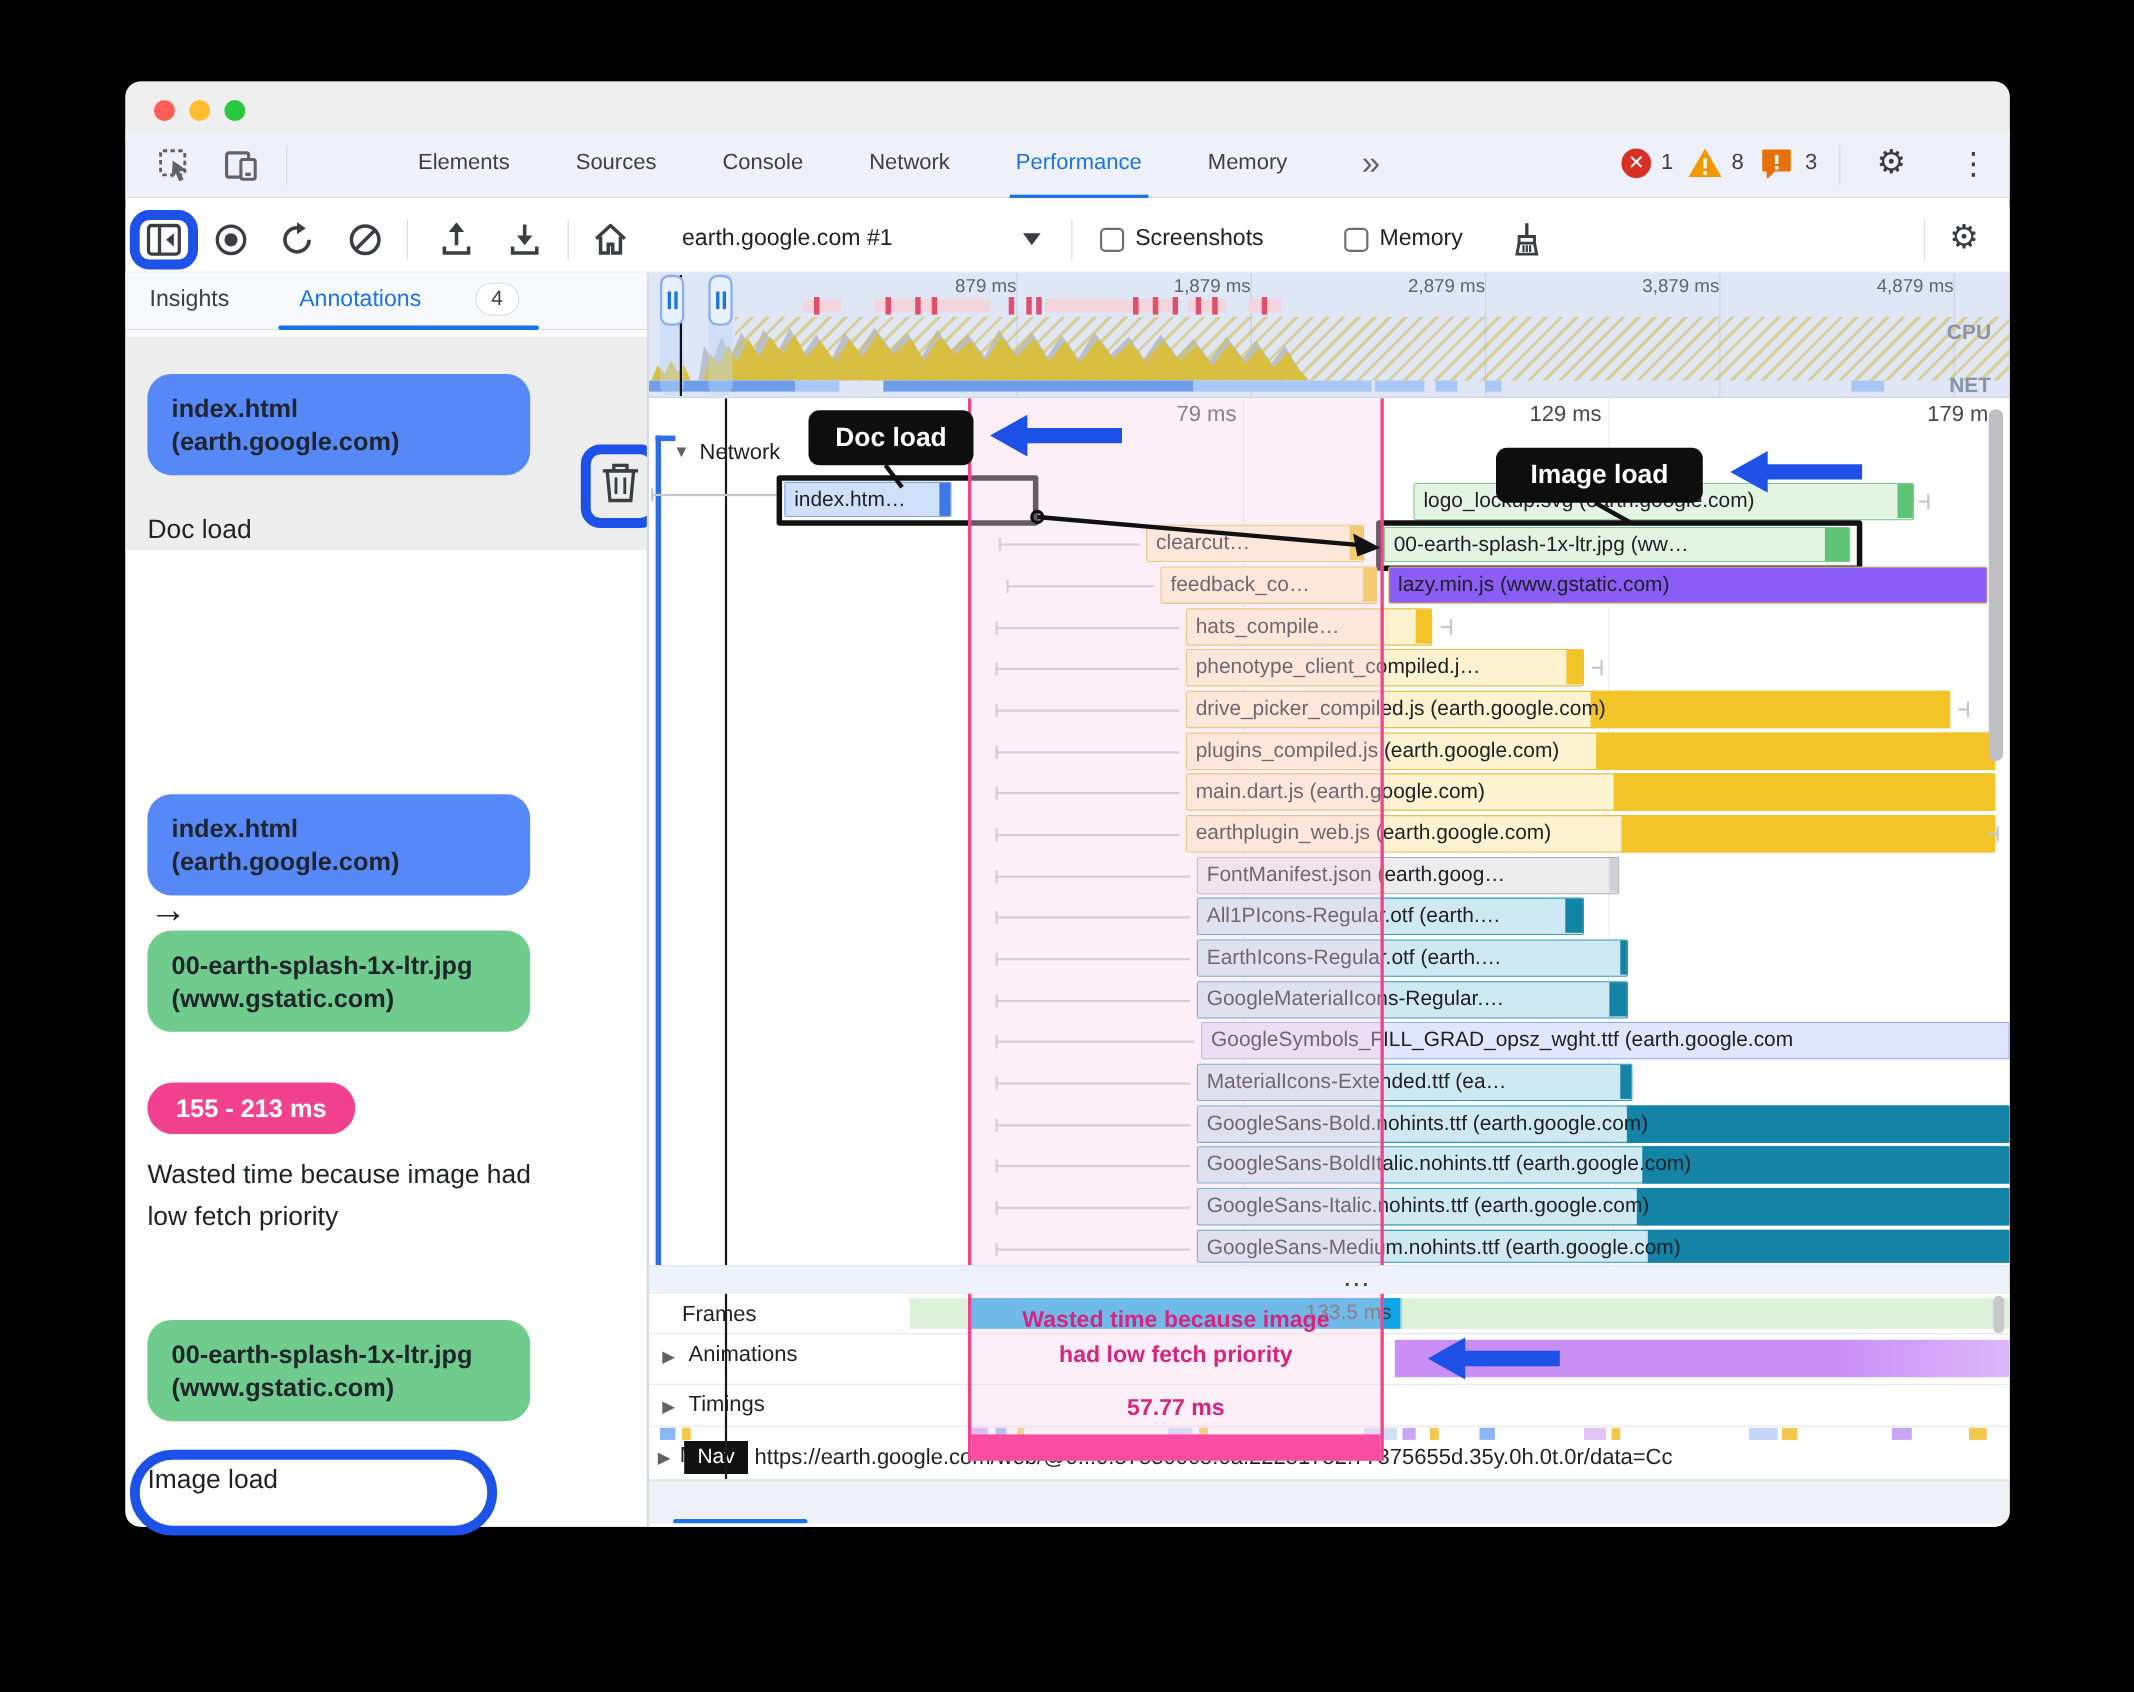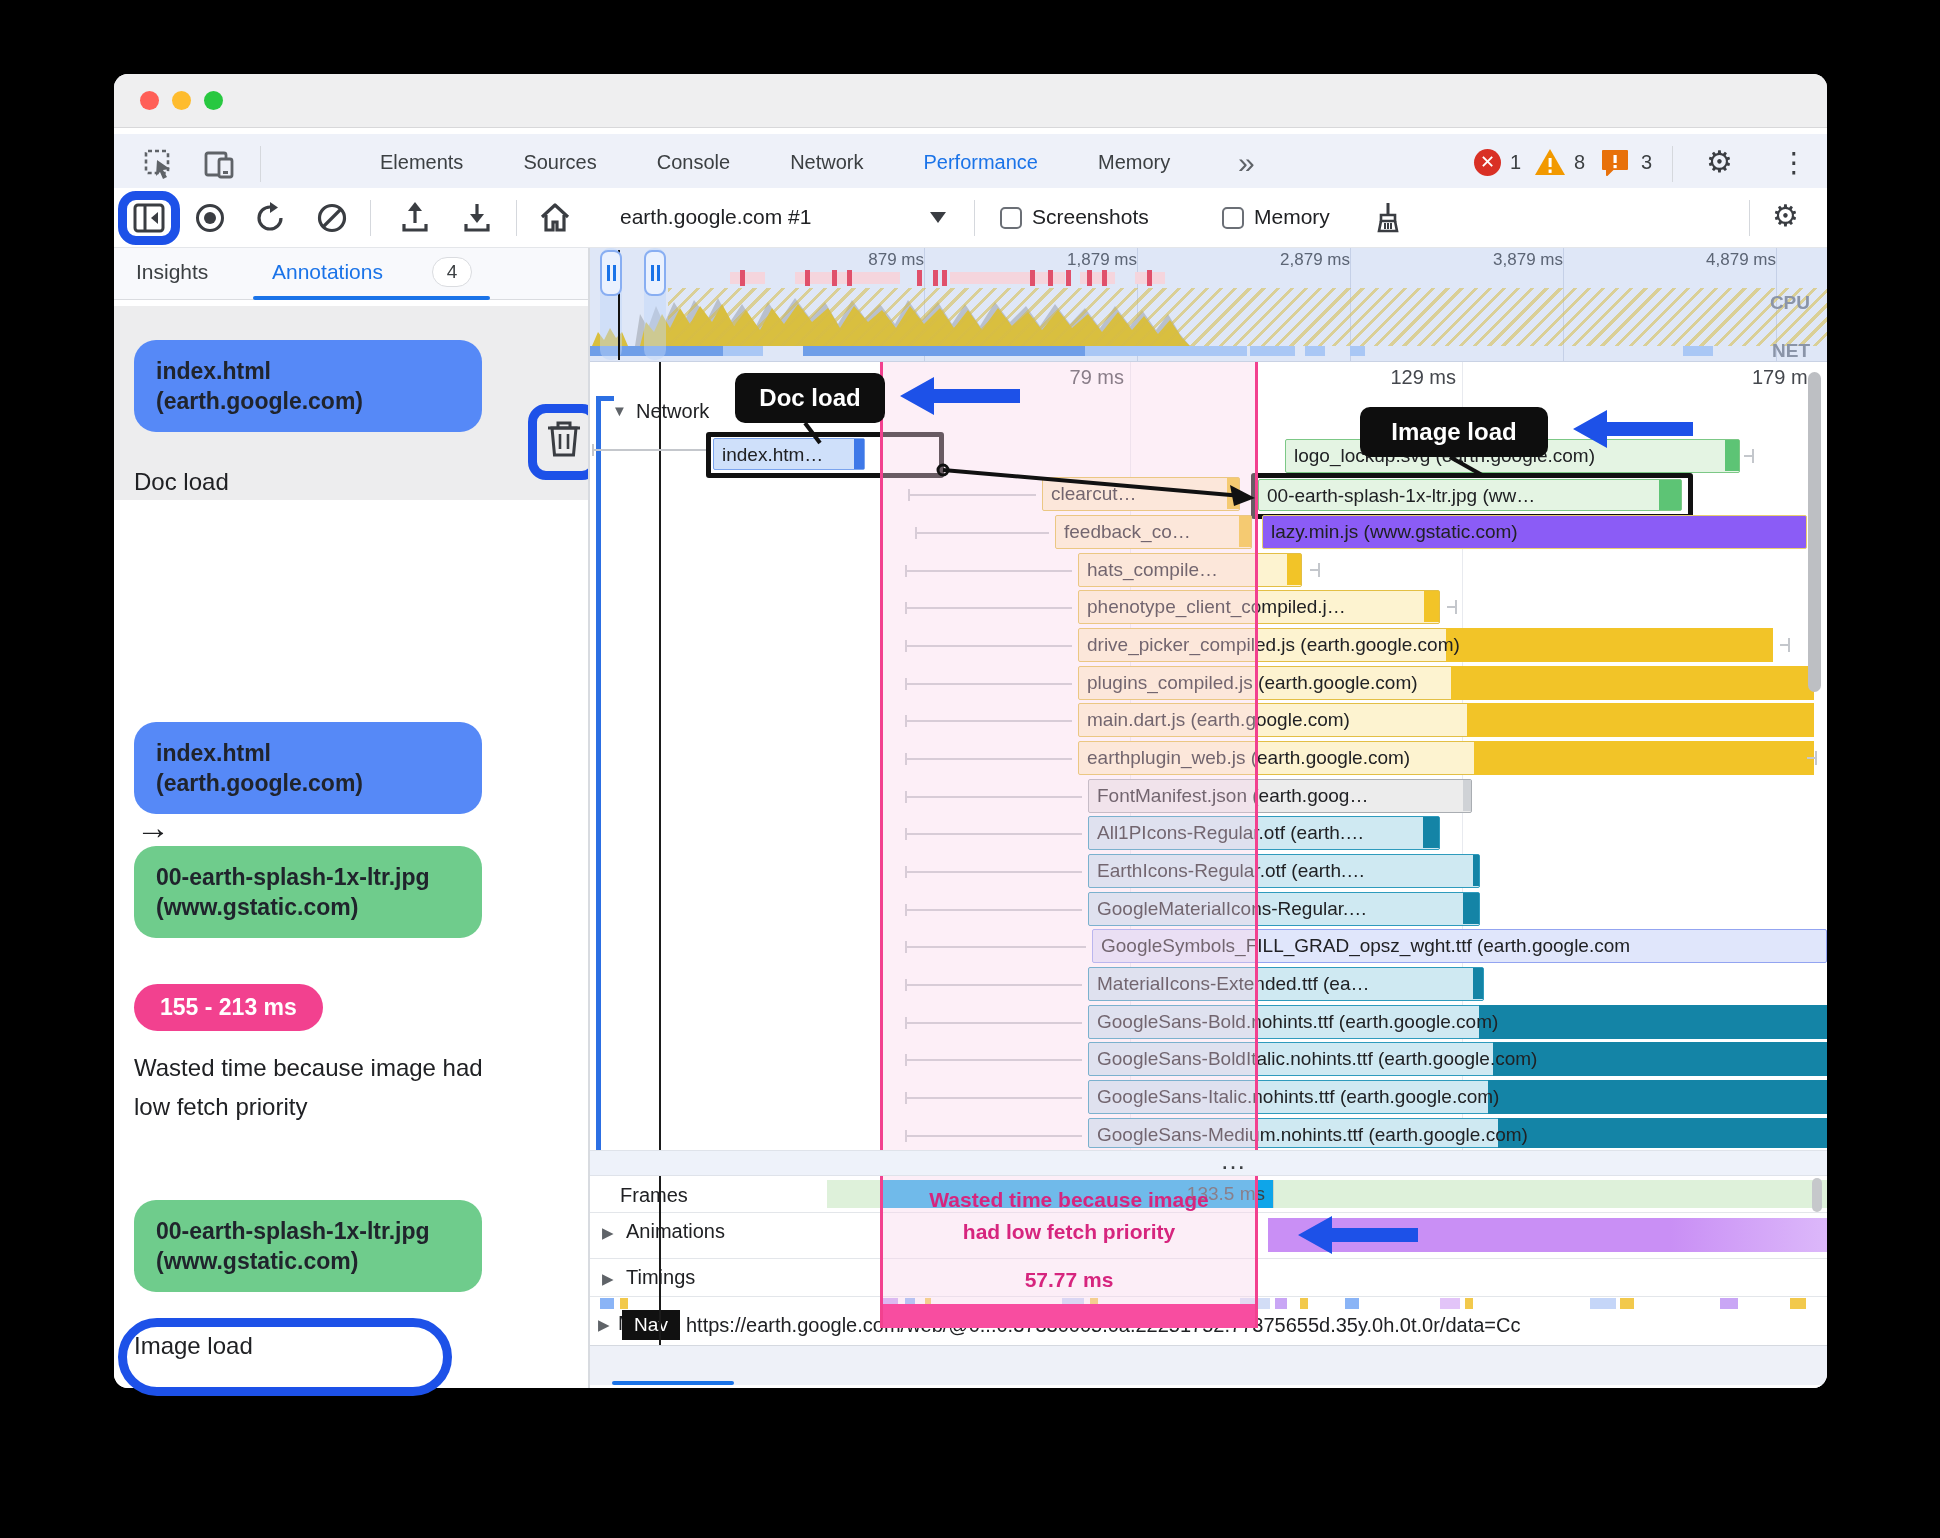--- a/index.html
+++ b/index.html
@@ -6,21 +6,21 @@
   *{box-sizing:border-box;font-family:"Liberation Sans","DejaVu Sans",sans-serif;}
   #stage{position:relative;width:1940px;height:1538px;background:#000;overflow:hidden;}
   #window{position:absolute;left:114px;top:74px;width:1713px;height:1314px;background:#fff;
           border-radius:14px;overflow:hidden;}
   .abs{position:absolute;}
   
   .titlebar{left:0;top:0;width:1713px;height:54px;background:#efeff0;border-bottom:1px solid #d8d8da;}
   .light{width:19px;height:19px;border-radius:50%;top:17px;}
   .title-text{width:1713px;text-align:center;top:15px;font-size:19px;font-weight:bold;color:#3a3d42;}
   
-  .tabbar{left:0;top:60px;width:1713px;height:60px;background:#eef1f9;border-bottom:1px solid #dde0e8;}
+  .tabbar{left:0;top:46px;width:1713px;height:60px;background:#eef1f9;border-bottom:1px solid #dde0e8;}
   .tab{font-size:20px;color:#3c4043;line-height:57px;padding:0 6px;}
   .tab.active{color:#1a73e8;border-bottom:3px solid #1a73e8;}
   .vdiv{width:1px;background:#d5d8dd;}
   .badge-num{font-size:20px;color:#3c4043;}
   
   .toolbar{left:0;top:114px;width:1713px;height:60px;background:#fff;border-bottom:1px solid #e4e6ea;}
   .icon{color:#3a3d42;}
   .checkbox{width:22px;height:22px;border:2.5px solid #6b6f76;border-radius:5px;background:#fff;}
   .tool-label{font-size:21px;color:#202124;}
   .blue-ring{border:9px solid #1d51e8;border-radius:18px;background:transparent;}

